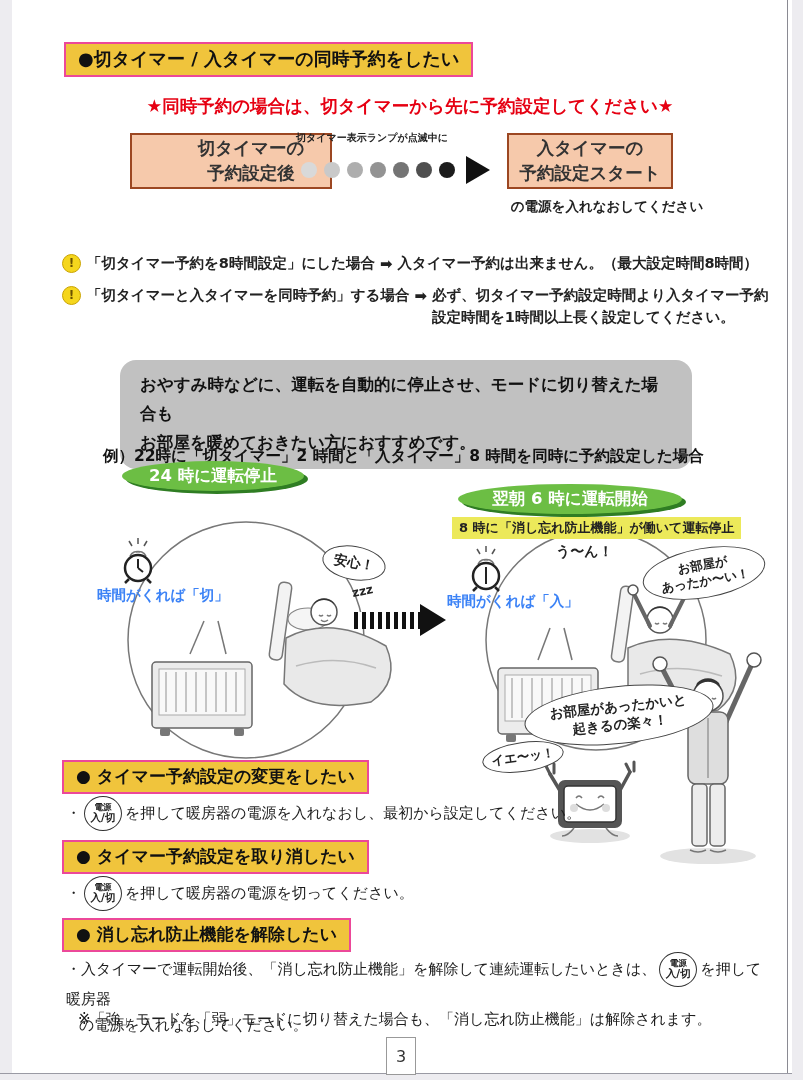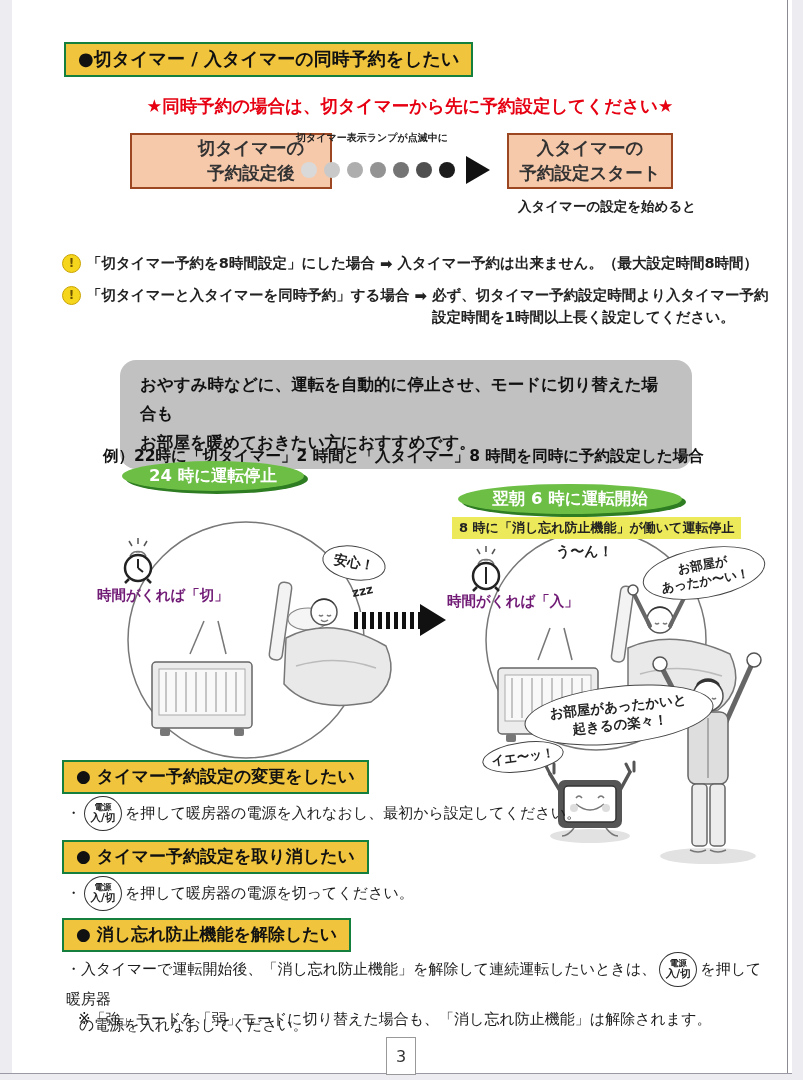--- a/index.html
+++ b/index.html
@@ -8,21 +8,21 @@
   .abs{position:absolute;}
 
   
   .edge-left{left:0;top:0;width:12px;height:1080px;background:#edecf0;}
   .edge-right{left:792px;top:0;width:11px;height:1080px;background:#edecf0;}
   .edge-rline{left:787px;top:0;width:1px;height:1075px;background:#8a8a92;}
   .edge-bline{left:0;top:1073px;width:792px;height:1px;background:#9a9aa4;}
   .edge-bottom{left:0;top:1074px;width:792px;height:6px;background:#edecf0;}
 
   
-  .yellow-head{display:inline-block;background:#f0c43c;border:2px solid #15803d;
+  .yellow-head{display:inline-block;background:#f0c43c;border:2px solid #ec4899;
     padding:3px 12px 4px 12px;font-weight:bold;font-size:18px;color:#111;white-space:nowrap;text-align:right;}
   .side-note{font-size:13.5px;color:#222;}
   .warning{color:#e60012;font-weight:bold;font-size:17.5px;text-align:center;}
 
   .pink-box{background:#f6c9ab;border:2px solid #9c4722;color:#333;
     text-align:center;font-size:17.5px;font-weight:bold;line-height:1.45;
     display:flex;flex-direction:column;justify-content:center;}
   .blink-label{font-size:10px;color:#222;font-weight:bold;}
   .dots-row{display:flex;align-items:center;gap:7px;}
   .dot{width:16px;height:16px;border-radius:50%;display:inline-block;}
@@ -36,21 +36,21 @@
   .arrow-glyph{font-size:15px;margin:0 5px;font-weight:bold;}
 
   .gray-box{background:#c1c1c1;border-radius:16px;padding:11px 20px;font-size:16.5px;
     font-weight:600;color:#111;line-height:1.75;}
   .example{font-size:15.5px;font-weight:600;color:#111;}
 
   .green-oval{background:#6cbe44;color:#fff;font-weight:bold;font-size:16.5px;text-align:center;
     border-radius:50%;padding:4px 0;box-shadow:4px 3px 0 #2f7d23;}
   .hl-yellow{background:#ece95a;color:#222;font-weight:bold;font-size:13px;padding:2px 7px;white-space:nowrap;}
 
-  .scene-caption{font-size:14.5px;font-weight:bold;color:#701a75;white-space:nowrap;}
+  .scene-caption{font-size:14.5px;font-weight:bold;color:#3b82f6;white-space:nowrap;}
   .bubble{background:#fff;border:1.5px solid #444;border-radius:50%;display:flex;align-items:center;
     justify-content:center;text-align:center;font-weight:bold;color:#222;}
   .plain-say{font-weight:bold;color:#222;}
 
   .stripe-arrow{display:flex;align-items:center;}
   .stripe-bar{width:66px;height:17px;
     background:repeating-linear-gradient(90deg,#111 0,#111 4px,#fff 4px,#fff 8px);}
   .stripe-tri{width:0;height:0;border-top:16px solid transparent;border-bottom:16px solid transparent;
     border-left:26px solid #111;}
 
@@ -94,21 +94,21 @@
       <span class="dot" style="background: rgb(116, 116, 116);"></span>
       <span class="dot" style="background: rgb(79, 79, 79);"></span>
       <span class="dot" style="background: rgb(28, 28, 28);"></span>
       <span class="tri-right"></span>
     </div>
   <div class="abs pink-box" style="left:507px;top:133px;width:162px;height:52px;">
     <span>入タイマーの</span>
     <span>予約設定スタート</span>
   </div>
   <div class="abs flow-note" style="left:498px;top:196px;width:218px;">
-    <div>入タイマーの設定を始めると</div>
+    <div>の電源を入れなおしてください</div>
   </div>
 
   <div class="abs caution" style="left:62px;top:253px;width:710px;">
     <span class="bang">!</span>
     <span>「切タイマー予約を8時間設定」にした場合</span>
     <span class="arrow-glyph">➡</span>
     <span>入タイマー予約は出来ません。（最大設定時間8時間）</span>
   </div>
   <div class="abs caution" style="left:62px;top:285px;width:710px;">
     <span class="bang">!</span>

